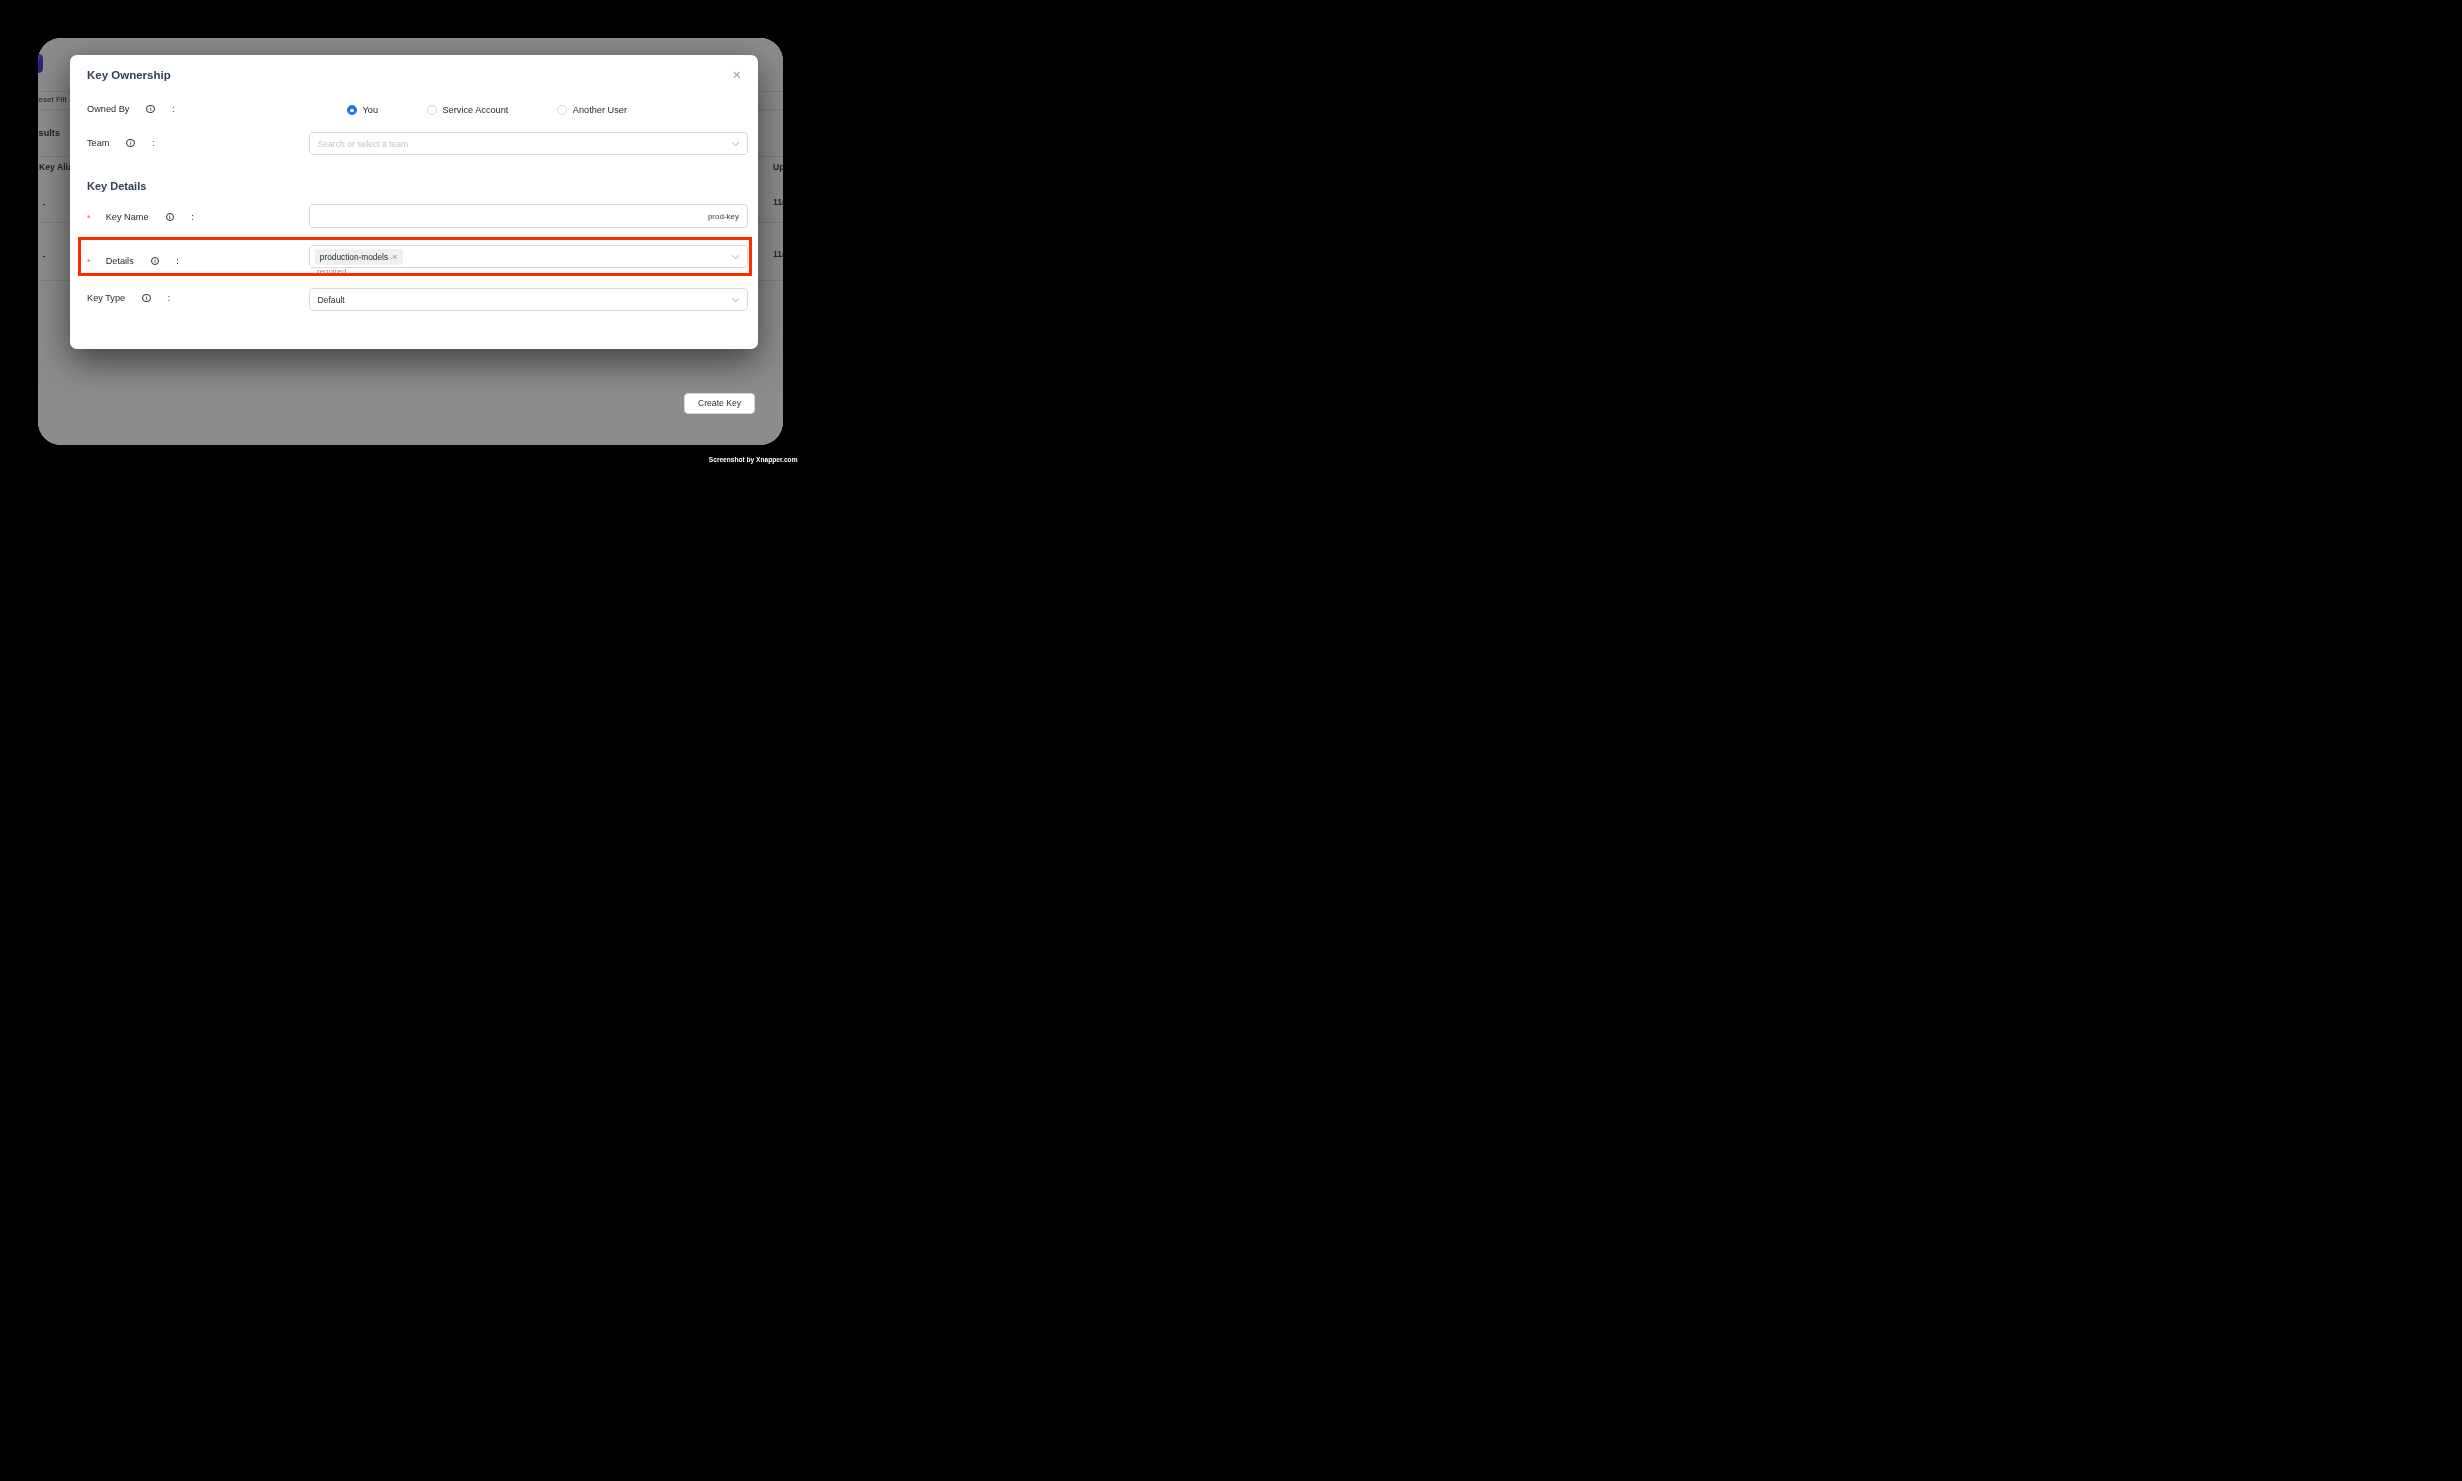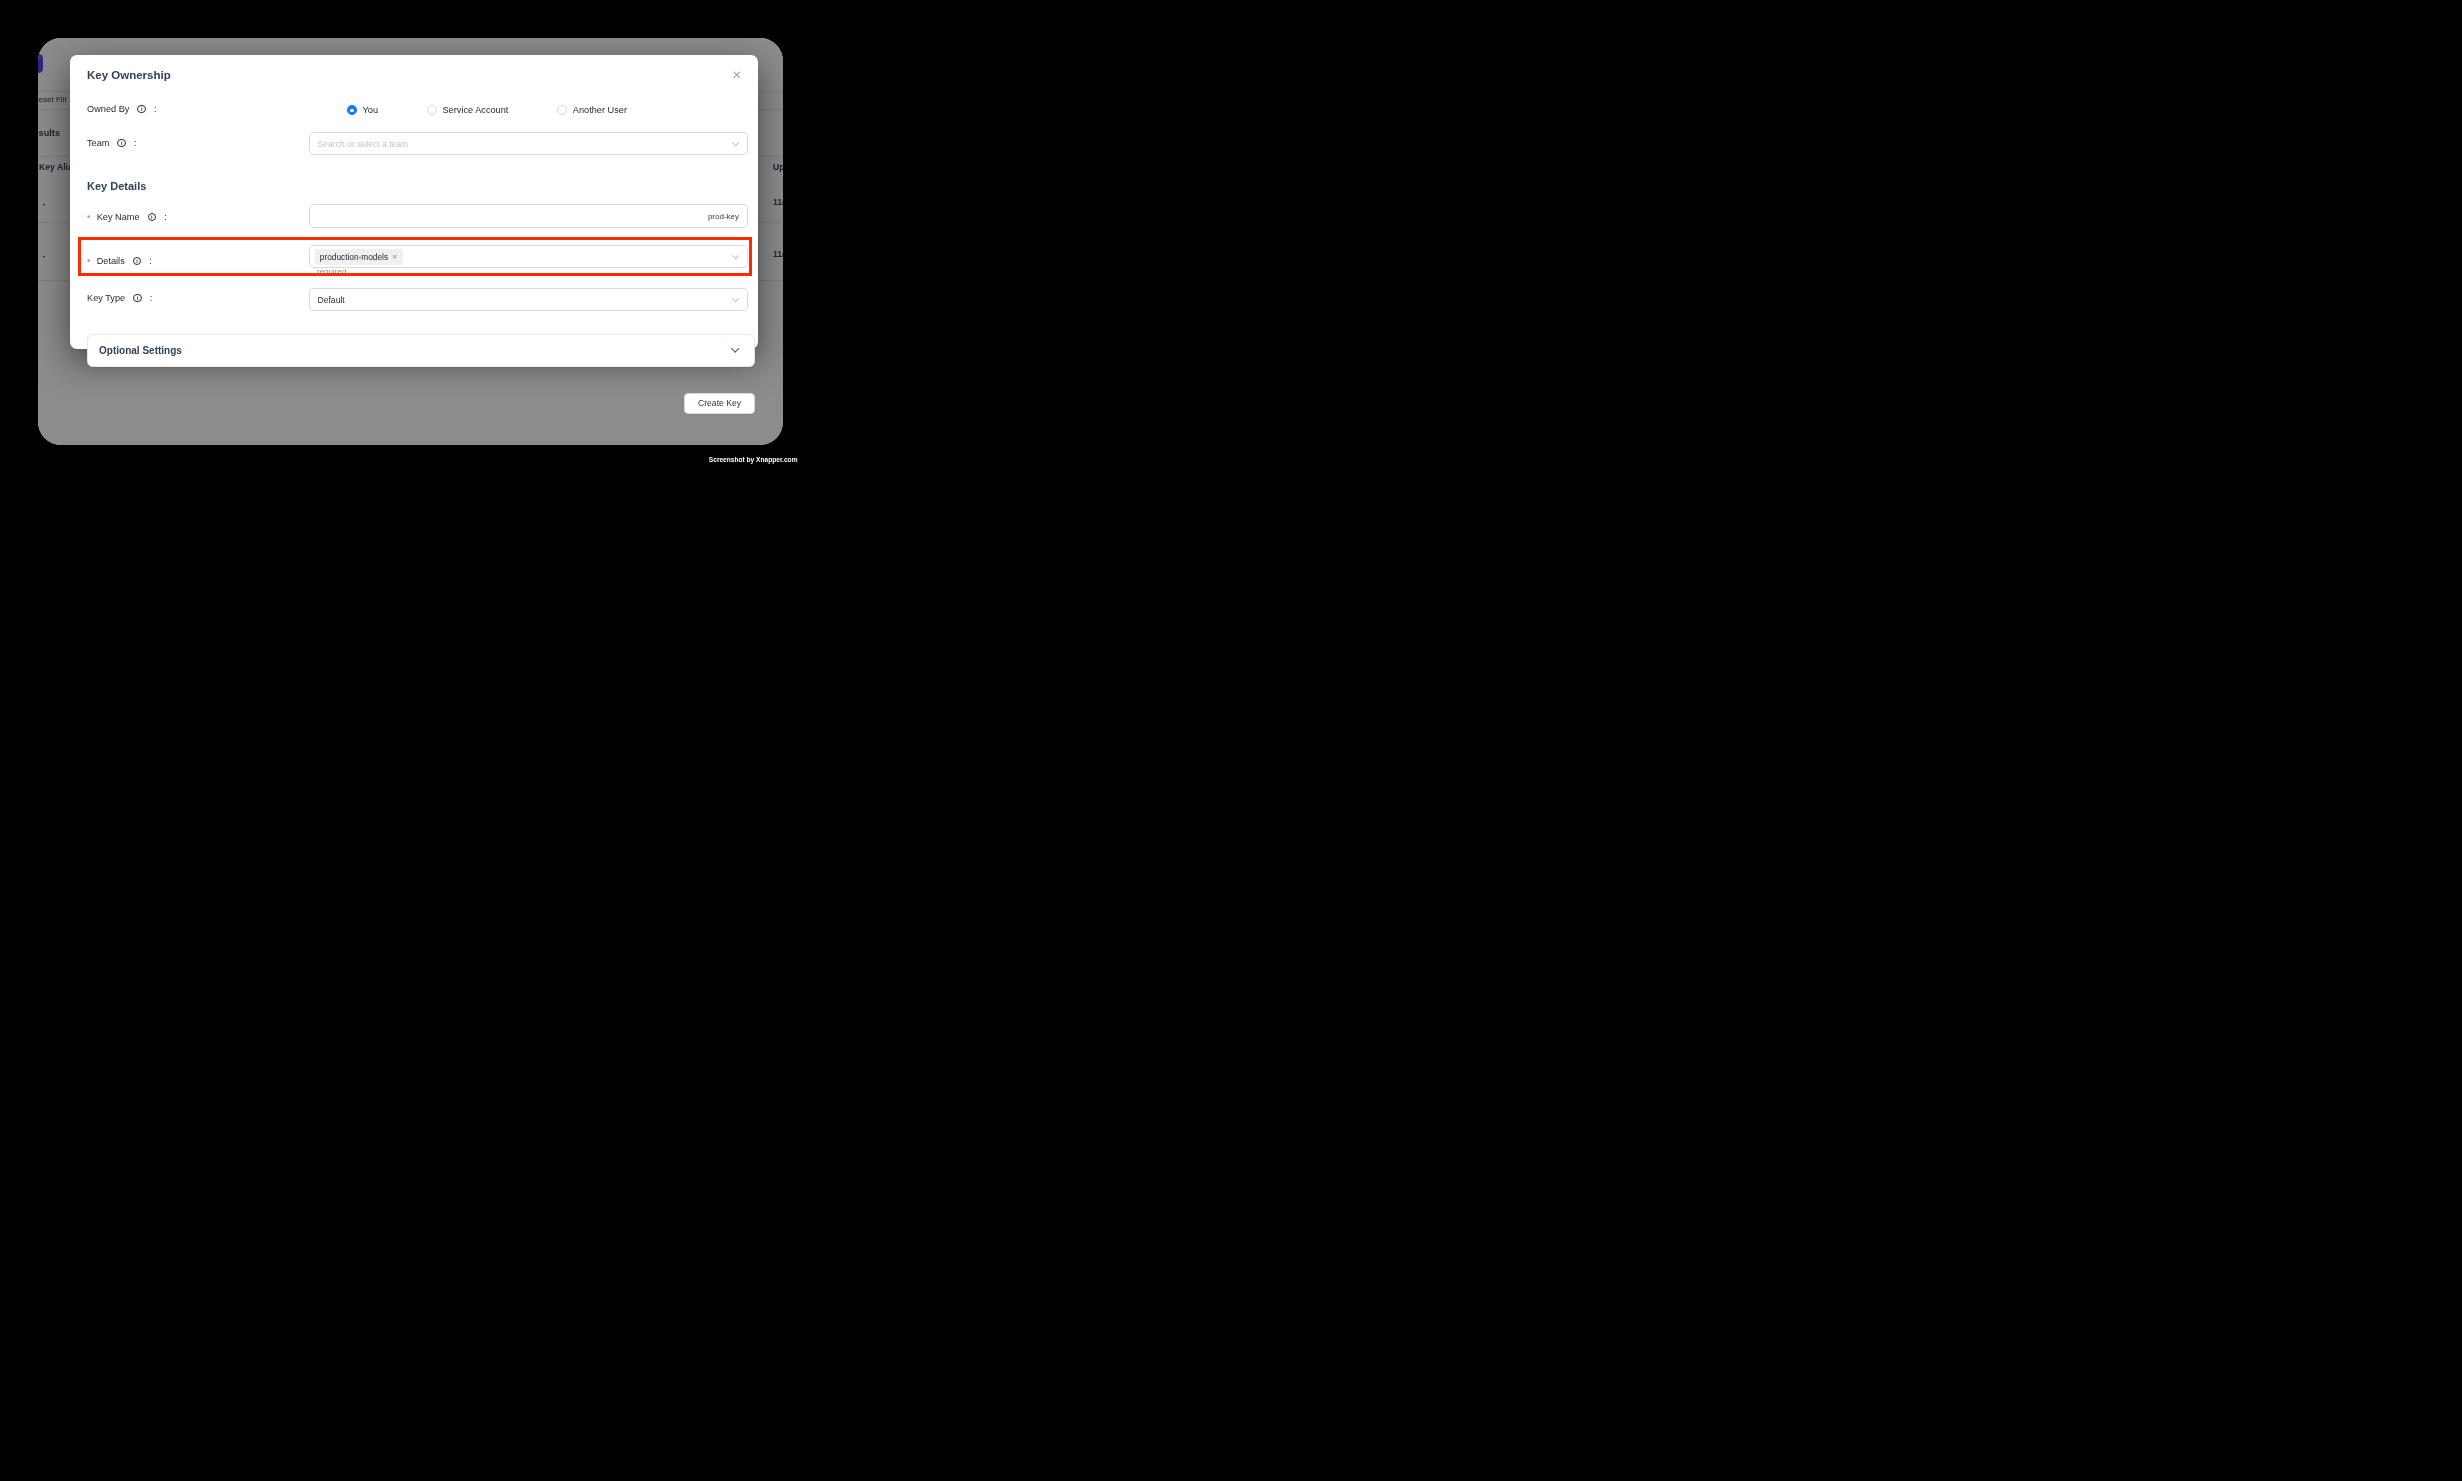--- a/index.html
+++ b/index.html
@@ -38,21 +38,21 @@
     box-shadow:0 11.5px 34px rgba(0,0,0,0.55);
   }
   .modal-title { position:absolute; left:17px; top:13.8px; font-size:11.5px; font-weight:700; color:#334155; }
   .close-btn {
     position:absolute; left:657px; top:10.3px; width:19.5px; height:19.5px;
     display:flex; align-items:center; justify-content:center;
     font-size:11.5px; color:#98a2b3; cursor:pointer; background:none; border:none;
     font-family:"DejaVu Sans", sans-serif;
   }
   .form-label {
-    position:absolute; left:17px; display:flex; align-items:center; gap:8px;
+    position:absolute; left:17px; display:flex; align-items:center; gap:17px;
     font-size:9.2px; color:#1f2227; white-space:nowrap;
   }
   .req-mark { color:#ff4d4f; font-size:8.6px; margin-right:-1.7px; transform:translateY(1.1px); }
   .info-icon {
     display:inline-flex; align-items:center; justify-content:center;
     width:8.6px; height:8.6px; border:0.8px solid #2c2f33; border-radius:50%;
     font-size:5.5px; font-weight:700; color:#2c2f33; font-style:normal;
   }
   .section-title { position:absolute; left:17px; font-size:11px; font-weight:700; color:#334155; }
   
@@ -213,22 +213,18 @@
   <div class="form-label" style="top:238px">
     <span>Key Type</span>
       <span class="info-icon">i</span>
       <span>:</span>
   </div>
   <div class="control" style="top:233px">
     <span>Default</span>
     <span class="chev"></span>
   </div>
 
-  <div class="opt-panel">
-    <span class="opt-title">Optional Settings</span>
-    <span class="chev-lg"></span>
-  </div>
 
   <button class="create-btn">Create Key</button>
 </div>
 
 <div class="watermark">Screenshot by Xnapper.com</div>
 
 
 </body></html>

